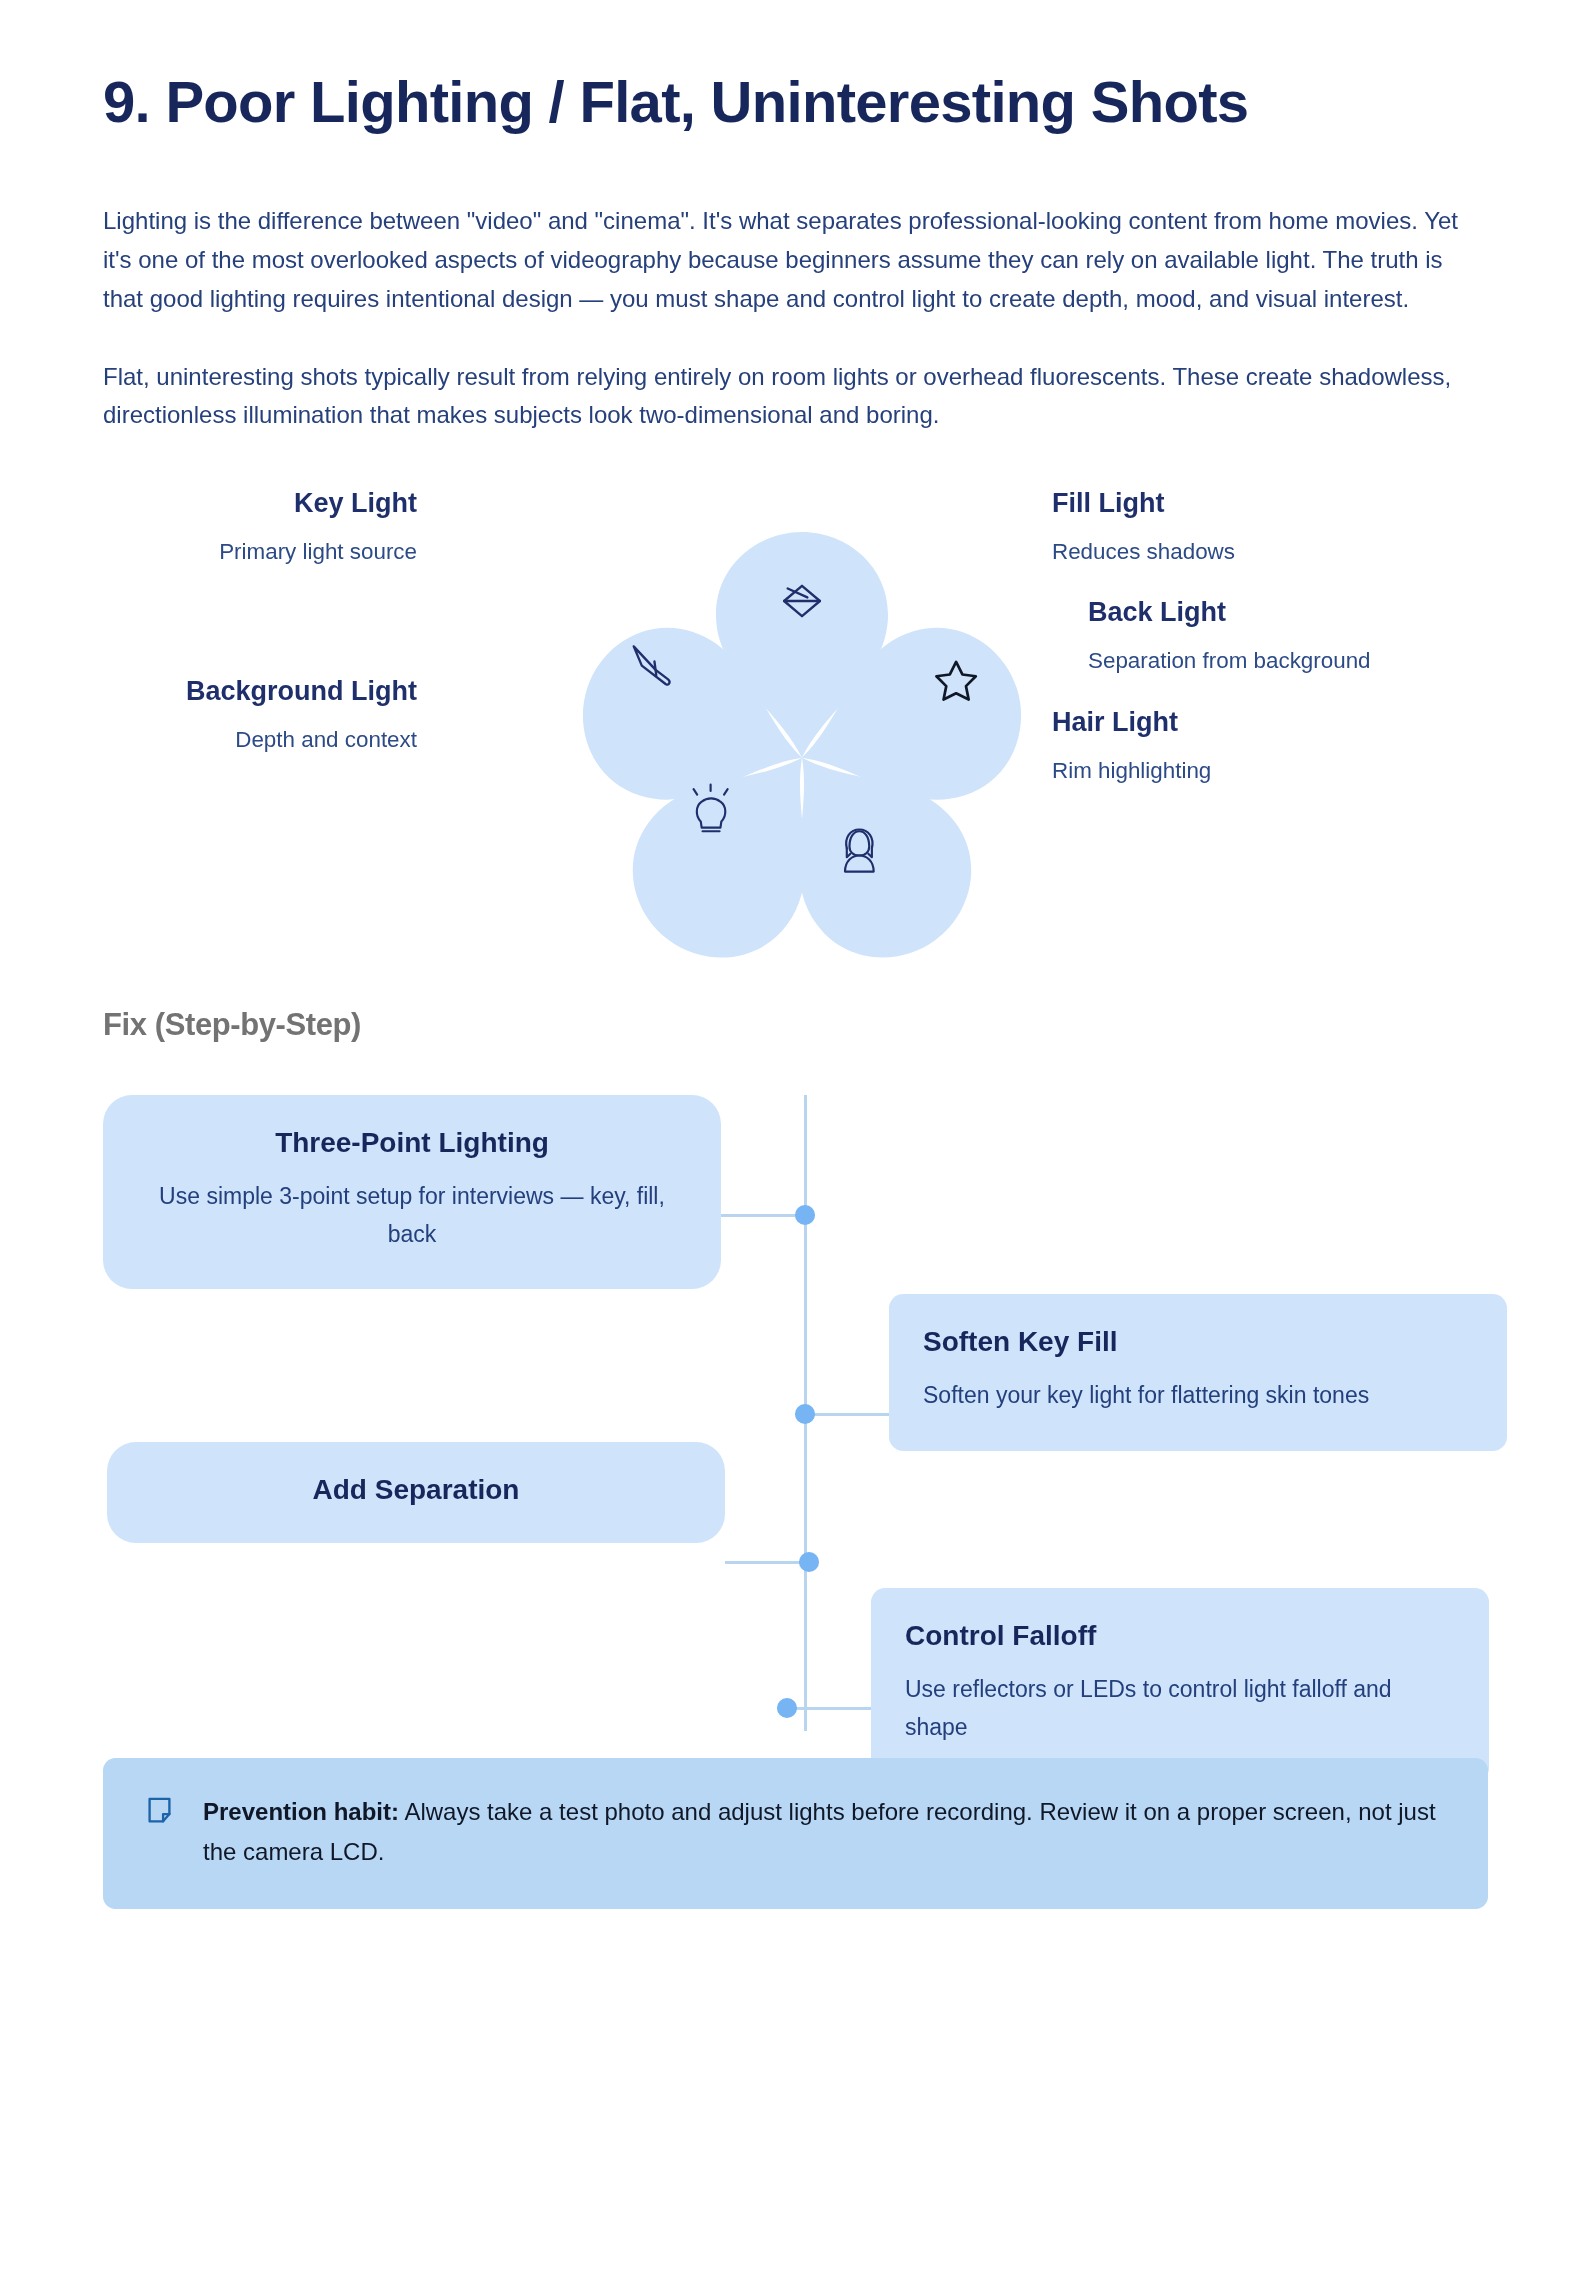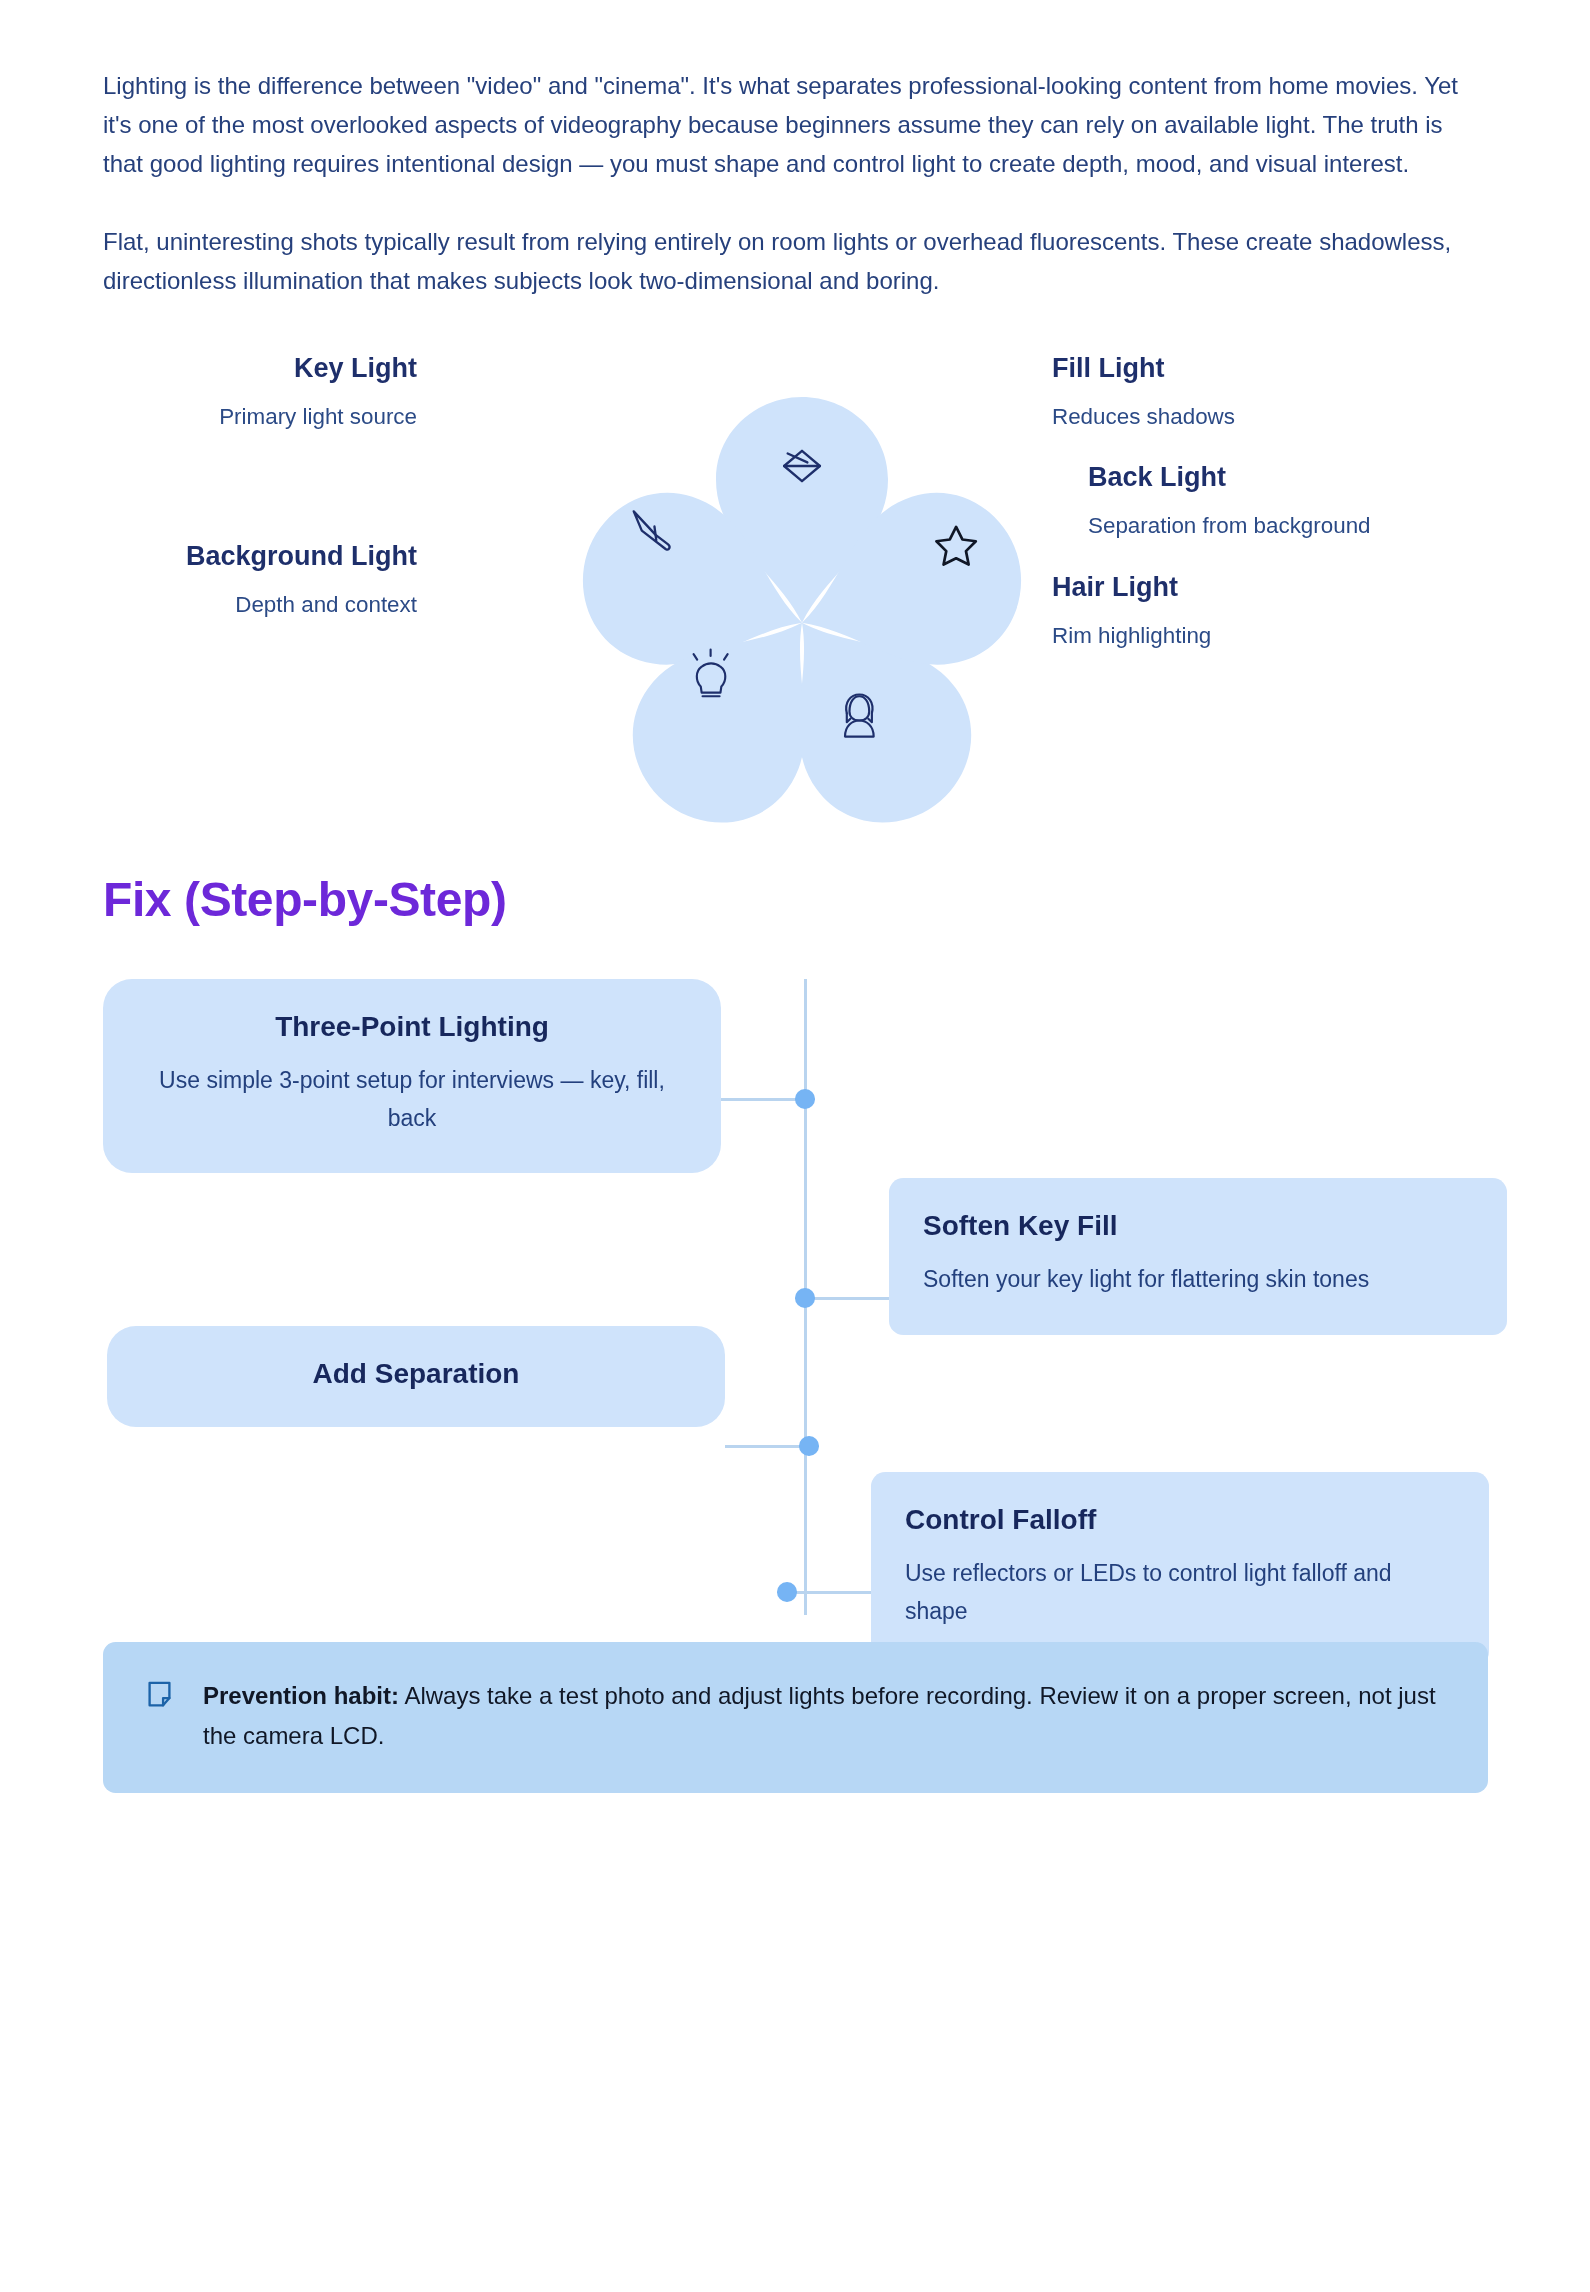--- a/index.html
+++ b/index.html
@@ -81,23 +81,23 @@
   .petal-label.left { text-align: right; }
   .petal-label.right { text-align: left; }
 
   .lbl-key       { left: -116px;  top: 25px;  }
   .lbl-fill      { left: 949px;  top: 25px;  }
   .lbl-back      { left: 985px;  top: 134px; }
   .lbl-hair      { left: 949px;  top: 244px; }
 
   
   .fix-heading {
-    font-size: 48px;
-    font-weight: 700;
-    color: #6d28d9;
+    font-size: 31px;
+    font-weight: 700;
+    color: #737373;
     letter-spacing: -0.4px;
     margin-top: 43px;
   }
 
   
   .timeline {
     position: relative;
     width: 1385px;
     height: 636px;
     margin-top: 52px;
@@ -190,20 +190,21 @@
   }
   .prevention .prev-text b {
     font-weight: 700;
   }
 </style>
 </head>
 <body>
 
 <div class="page">
 
+  <h1 class="page-title">9. Poor Lighting / Flat, Uninteresting Shots</h1>
 
   <p class="body-para first">Lighting is the difference between "video" and "cinema". It's what separates professional-looking content from home movies. Yet it's one of the most overlooked aspects of videography because beginners assume they can rely on available light. The truth is that good lighting requires intentional design — you must shape and control light to create depth, mood, and visual interest.</p>
   <p class="body-para second">Flat, uninteresting shots typically result from relying entirely on room lights or overhead fluorescents. These create shadowless, directionless illumination that makes subjects look two-dimensional and boring.</p>
 
   <div class="petal-section">
 
     <svg class="petal-svg" viewBox="0 0 500 560">
       <defs>
 
         <g id="petal-shape">

